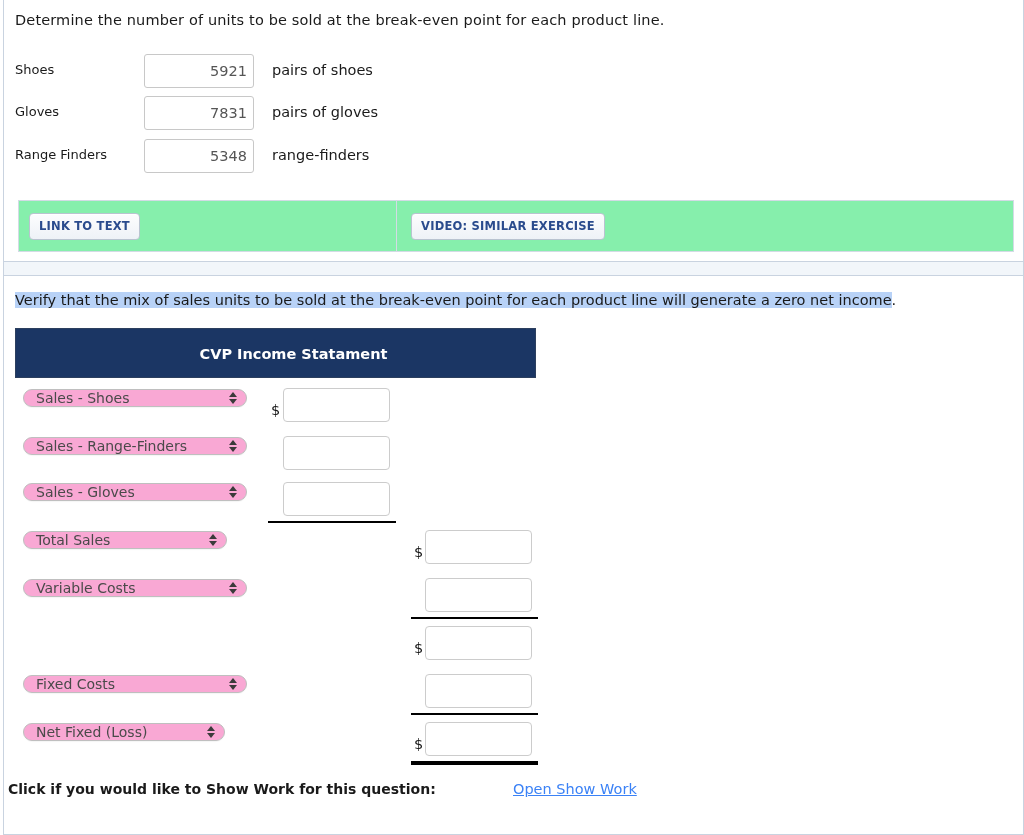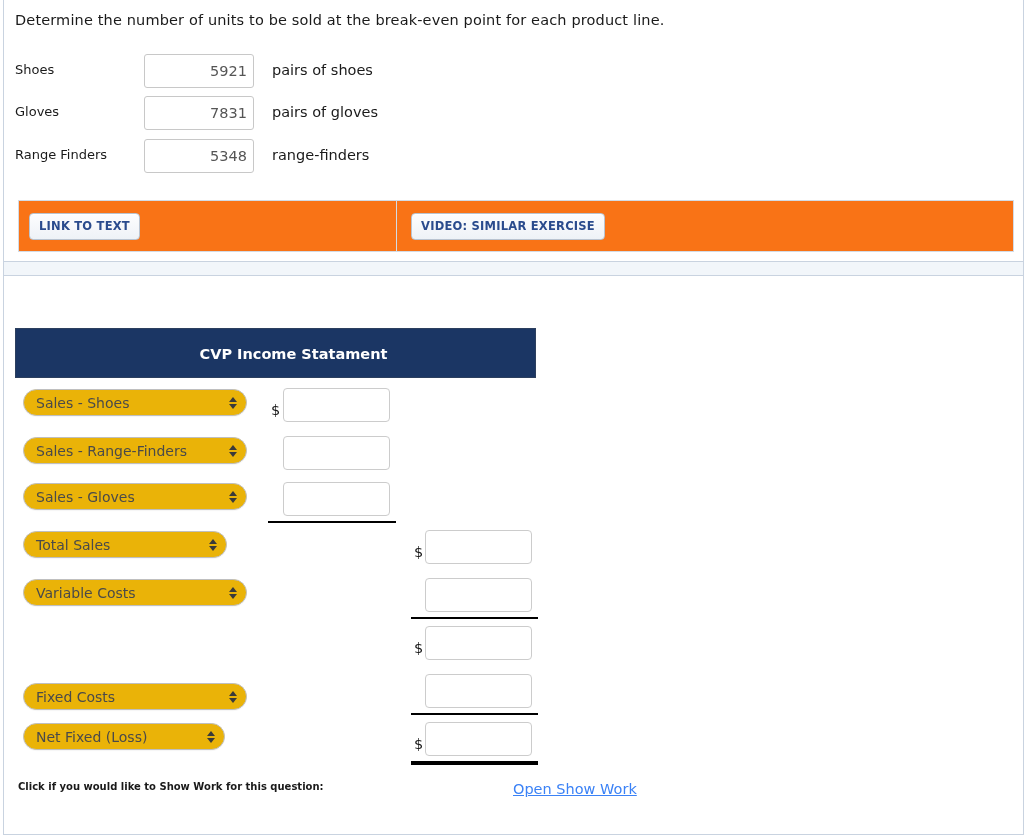--- a/index.html
+++ b/index.html
@@ -73,21 +73,21 @@
   .unit-row .u-suffix {
     position: absolute; left: 245px; top: 8px;
     font-size: 14.5px; color: #1a1a1a; white-space: nowrap; margin-left: 12px;
   }
 
   
   .linkbar {
     position: absolute;
     left: 14px; top: 200px;
     width: 996px; height: 52px;
-    background: #f97316;
+    background: #86efac;
     border: 1px solid #d3dbe5;
     display: flex;
   }
   .linkbar .cell {
     position: relative;
     display: flex; align-items: center;
   }
   .linkbar .cell-left { width: 378px; border-right: 1px solid #d3dbe5; padding-left: 10px;}
   .linkbar .cell-right { flex: 1; padding-left: 14px; }
 
@@ -133,22 +133,22 @@
   }
   .stmt-header .ln2 { margin-top: 1px; margin-left: 36px; }
 
   
   .srow { position: absolute; left: 0; height: 48px; width: 100%; }
 
   .msel {
     position: absolute;
     top: 0;
     left: 19px;
-    height: 27px;
-    background: #eab308;
+    height: 18px;
+    background: #f9a8d4;
     border: 1px solid #bfbfbf;
     border-radius: 14px;
     font-family: "DejaVu Sans", "Liberation Sans", sans-serif;
     font-size: 14px;
     color: #4a4a4a;
     display: flex;
     align-items: center;
     padding: 0 8px 0 12px;
     cursor: pointer;
     box-shadow: 0 1px 1px rgba(0,0,0,0.04);
@@ -198,22 +198,22 @@
   .uline-dbl {
     position: absolute;
     height: 4px;
     border-top: 2px solid #000000;
     border-bottom: 2px solid #000000;
   }
 
   
   .showwork {
     position: absolute;
-    left: 14px; top: 505px;
-    font-size: 10px;
+    left: 4px; top: 505px;
+    font-size: 14px;
     font-weight: bold;
     color: #1a1a1a;
     white-space: nowrap;
   }
   .showwork-link {
     position: absolute;
     left: 509px; top: 505px;
     font-size: 14.5px;
     color: #3b82f6;
     text-decoration: underline;
@@ -255,20 +255,23 @@
       <div class="cell cell-right">
         <span class="pillbtn">VIDEO: SIMILAR EXERCISE</span>
       </div>
     </div>
   </div>
 
   <div class="gap-band"></div>
 
   <div class="panel panel-bottom">
 
+    <div class="verify">
+      <span class="hl">Verify that the mix of sales units to be sold at the break-even point for each product line will generate a zero net income</span><span>.</span>
+    </div>
 
     <div class="stmt-header">
       <div class="ln2">CVP Income Statament</div>
     </div>
 
     <div class="srow" style="top:113px;">
       <div class="msel" style="width:224px;">
         <span class="sel-text">Sales - Shoes</span>
         <span class="sel-arrows">
           <span class="tri tri-up"></span>
@@ -328,21 +331,21 @@
       <input class="amt" style="left: 421px; top: -1px;" type="text" value="">
       <div class="uline" style="left:407px; top:38px; width:127px;"></div>
     </div>
 
     <div class="srow" style="top:351px;">
       <span class="dollar" style="left:410px; top:13px;">$</span>
       <input class="amt" style="left: 421px; top: -1px;" type="text" value="">
     </div>
 
     <div class="srow" style="top:399px;">
-      <div class="msel" style="width:224px;margin-top:8px;">
+      <div class="msel" style="width:224px;">
         <span class="sel-text">Fixed Costs</span>
         <span class="sel-arrows">
           <span class="tri tri-up"></span>
             <span class="tri tri-dn"></span>
         </span>
       </div>
       <span class="dollar" style="left:410px; top:13px;"></span>
       <input class="amt" style="left: 421px; top: -1px;" type="text" value="">
       <div class="uline" style="left:407px; top:38px; width:127px;"></div>
     </div>

